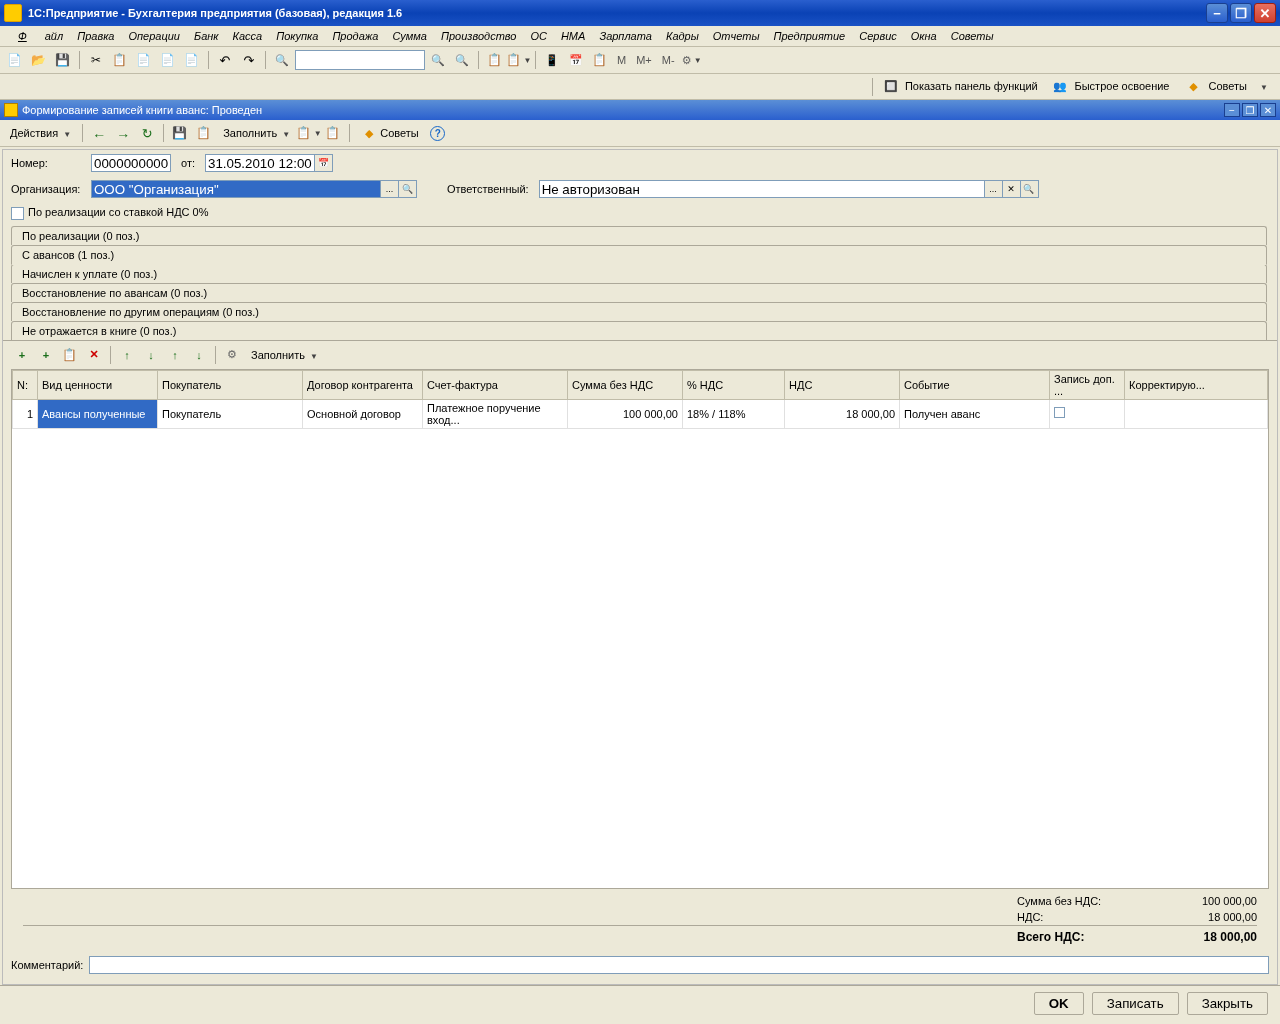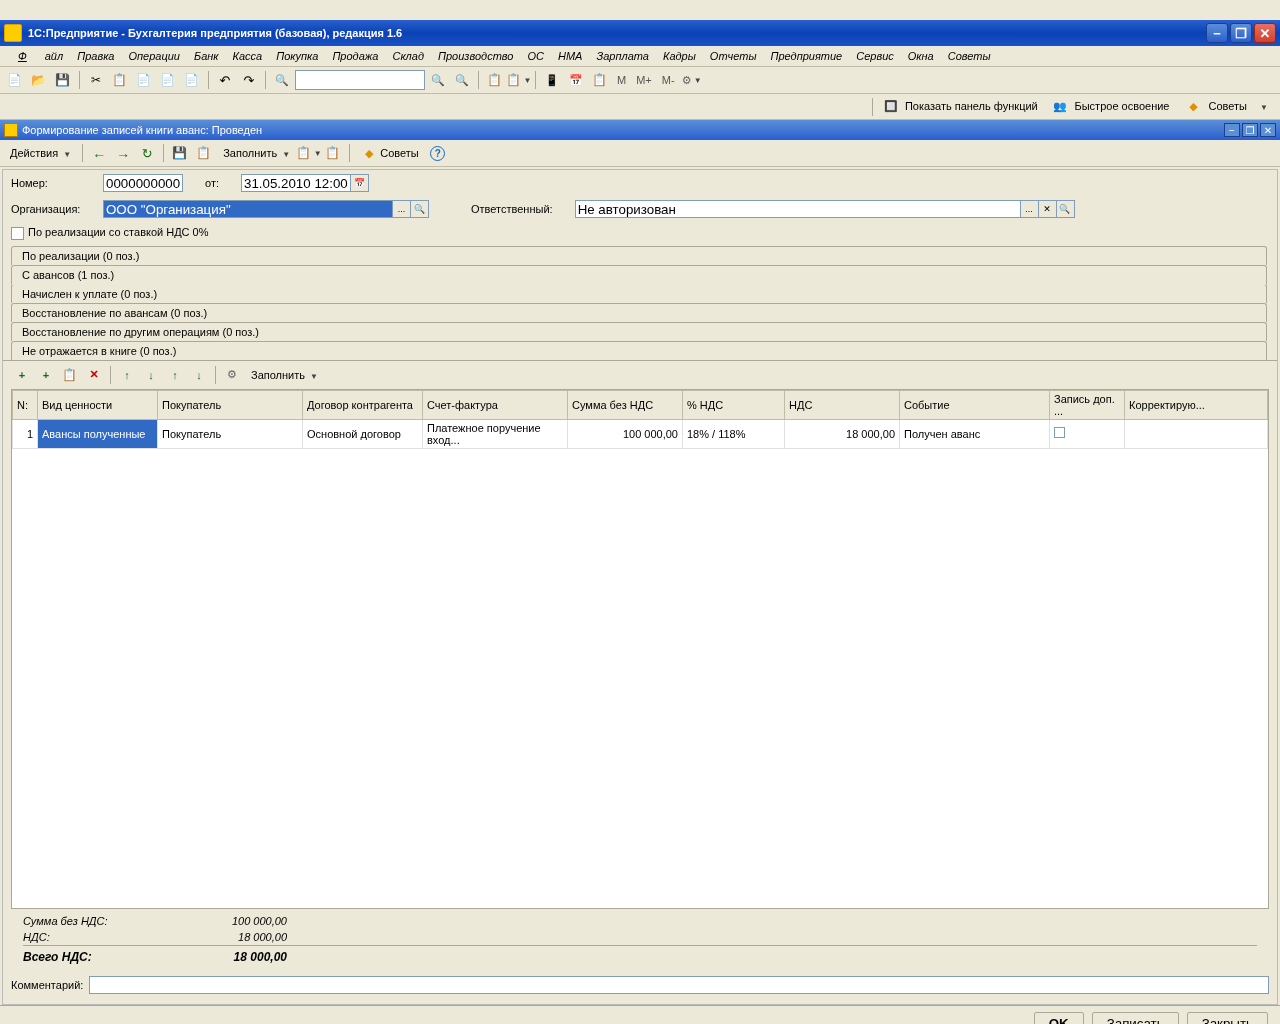--- a/index.html
+++ b/index.html
@@ -1,56 +1,56 @@
 <!DOCTYPE html>
 <html><head>
 <meta charset="utf-8">
 <style>
 * { box-sizing: border-box; margin: 0; padding: 0; }
 body { font-family: Tahoma, Arial, sans-serif; font-size: 11px; background: #ece9d8; color: #000; overflow: hidden; width: 1280px; height: 1024px; }
-.titlebar { background: linear-gradient(to bottom, #2a5fce 0%, #0a42b5 50%, #1a52c5 100%); height: 26px; display: flex; align-items: center; padding: 0 4px; color: #fff; font-weight: bold; margin-top: 20px; }
+.titlebar { background: linear-gradient(to bottom, #2a5fce 0%, #0a42b5 50%, #1a52c5 100%); height: 26px; display: flex; align-items: center; padding: 0 4px; color: #fff; font-weight: bold; }
 .titlebar-icon { width: 18px; height: 18px; background: #ffcc00; border: 1px solid #e0a000; margin-right: 6px; border-radius: 2px; }
 .titlebar-buttons { margin-left: auto; display: flex; gap: 2px; }
 .titlebar-btn { width: 22px; height: 20px; background: linear-gradient(to bottom,#5b8fd6,#2a5fce); border: 1px solid #1a3f8f; border-radius: 3px; color: #fff; display: flex; align-items: center; justify-content: center; font-size: 13px; cursor: pointer; }
 .titlebar-btn.close { background: linear-gradient(to bottom,#e87060,#d04030); border-color: #a02010; }
 .menubar { background: #ece9d8; border-bottom: 1px solid #c0bca8; padding: 2px 6px; display: flex; gap: 2px; font-style: italic; }
 .menubar span { padding: 2px 6px; cursor: pointer; }
 .underline { text-decoration: underline; }
 .toolbar { background: #ece9d8; border-bottom: 1px solid #c0bca8; padding: 2px 4px; display: flex; align-items: center; gap: 2px; min-height: 26px; }
 .tb-btn { width: 22px; height: 22px; border: 1px solid transparent; display: flex; align-items: center; justify-content: center; cursor: pointer; border-radius: 2px; }
 .tb-sep { width: 1px; height: 18px; background: #aca899; margin: 0 3px; }
 .tb-input { width: 130px; height: 20px; border: 1px solid #7f9db9; background: #fff; }
 .tb-text { padding: 0 4px; color: #555; }
 .panel-right { margin-left: auto; display: flex; align-items: center; gap: 4px; }
 .panel-right span { cursor: pointer; padding: 2px 4px; }
 .dropdown-arrow { font-size: 8px; color: #444; margin-left: 2px; }
 .doc-titlebar { background: linear-gradient(to bottom,#5b8fd6,#2a5fce); height: 20px; color: #fff; display: flex; align-items: center; padding: 0 4px; font-size: 11px; }
 .doc-titlebar-icon { width: 14px; height: 14px; background: #ffcc00; border: 1px solid #b08000; margin-right: 4px; }
 .doc-titlebar-buttons { margin-left: auto; display: flex; gap: 2px; }
 .doc-tb-btn { width: 16px; height: 14px; background: #5b8fd6; border: 1px solid #1a3f8f; color: #fff; display: flex; align-items: center; justify-content: center; font-size: 10px; cursor: pointer; }
 .doc-content { background: #ece9d8; border: 1px solid #bbb; margin: 2px 2px 0 2px; }
-.form-row { display: flex; align-items: center; padding: 4px 8px; gap: 22px; }
+.form-row { display: flex; align-items: center; padding: 4px 8px; gap: 10px; }
 .form-label { min-width: 70px; }
 .form-input { height: 18px; border: 1px solid #7f9db9; background: #fff; padding: 0 2px; }
 .form-input.sel { background: #316ac5; color: #fff; }
 .input-group { display: flex; align-items: center; }
 .input-btn { width: 18px; height: 18px; border: 1px solid #7f9db9; border-left: none; background: #ece9d8; display: flex; align-items: center; justify-content: center; cursor: pointer; font-size: 9px; }
 .checkbox { width: 13px; height: 13px; border: 1px solid #7f9db9; background: #fff; display: inline-block; vertical-align: middle; margin-right: 4px; }
 .tabs { display: flex; background: #ece9d8; padding: 2px 8px 0 8px; border-bottom: 1px solid #aca899; flex-direction: column; }
 .tab { padding: 3px 10px; border: 1px solid #aca899; border-bottom: none; background: #ece9d8; margin-right: 2px; cursor: pointer; border-top-left-radius: 3px; border-top-right-radius: 3px; font-size: 11px; position: relative; }
 .tab.active { background: #ece9d8; border-bottom: 1px solid #ece9d8; margin-bottom: -1px; z-index: 1; }
 .grid-toolbar { background: #ece9d8; padding: 3px 8px; display: flex; align-items: center; gap: 2px; }
 .grid { border: 1px solid #aca899; background: #fff; margin: 0 8px; height: 520px; overflow: auto; }
 .grid table { border-collapse: collapse; width: 100%; }
 .grid th { background: #ece9d8; border: 1px solid #c0bca8; padding: 2px 4px; font-weight: normal; text-align: left; font-size: 11px; height: 18px; }
 .grid td { border: 1px solid #e0e0e0; padding: 2px 4px; font-size: 11px; height: 18px; }
 .grid td.num { text-align: right; }
 .grid td.sel { background: #316ac5; color: #fff; }
 .summary { text-align: right; padding: 4px 20px; }
-.summary-row { display: flex; gap: 44px; padding: 2px 0; font-style: italic; }
+.summary-row { display: flex; justify-content: flex-end; gap: 20px; padding: 2px 0; }
 .summary-label { min-width: 120px; text-align: left; }
 .summary-val { min-width: 100px; text-align: right; }
 .summary-total { font-weight: bold; font-size: 12px; border-top: 1px solid #aca899; padding-top: 4px; }
 .comment-row { display: flex; align-items: center; padding: 6px 8px 10px 8px; gap: 6px; }
 .comment-input { flex: 1; height: 18px; border: 1px solid #7f9db9; background: #fff; }
 .footer-buttons { display: flex; justify-content: flex-end; gap: 8px; padding: 6px 12px; border-top: 1px solid #aca899; background: #ece9d8; }
 .footer-btn { padding: 3px 14px; border: 1px solid #aca899; background: #ece9d8; cursor: pointer; border-radius: 2px; }
 .footer-btn.ok { font-weight: bold; }
 .icon { width: 16px; height: 16px; display: inline-flex; align-items: center; justify-content: center; }
 .i-new::before { content: "📄"; font-size: 12px; }
@@ -90,21 +90,21 @@
 </div>
 
 <div class="menubar">
   <span><span class="underline">Ф</span><span></span>айл</span>
   <span>Правка</span>
   <span>Операции</span>
   <span>Банк</span>
   <span>Касса</span>
   <span>Покупка</span>
   <span>Продажа</span>
-  <span>Склад</span>
+  <span>Сумма</span>
   <span>Производство</span>
   <span>ОС</span>
   <span>НМА</span>
   <span>Зарплата</span>
   <span>Кадры</span>
   <span>Отчеты</span>
   <span>Предприятие</span>
   <span>Сервис</span>
   <span>Окна</span>
   <span>Советы</span>

